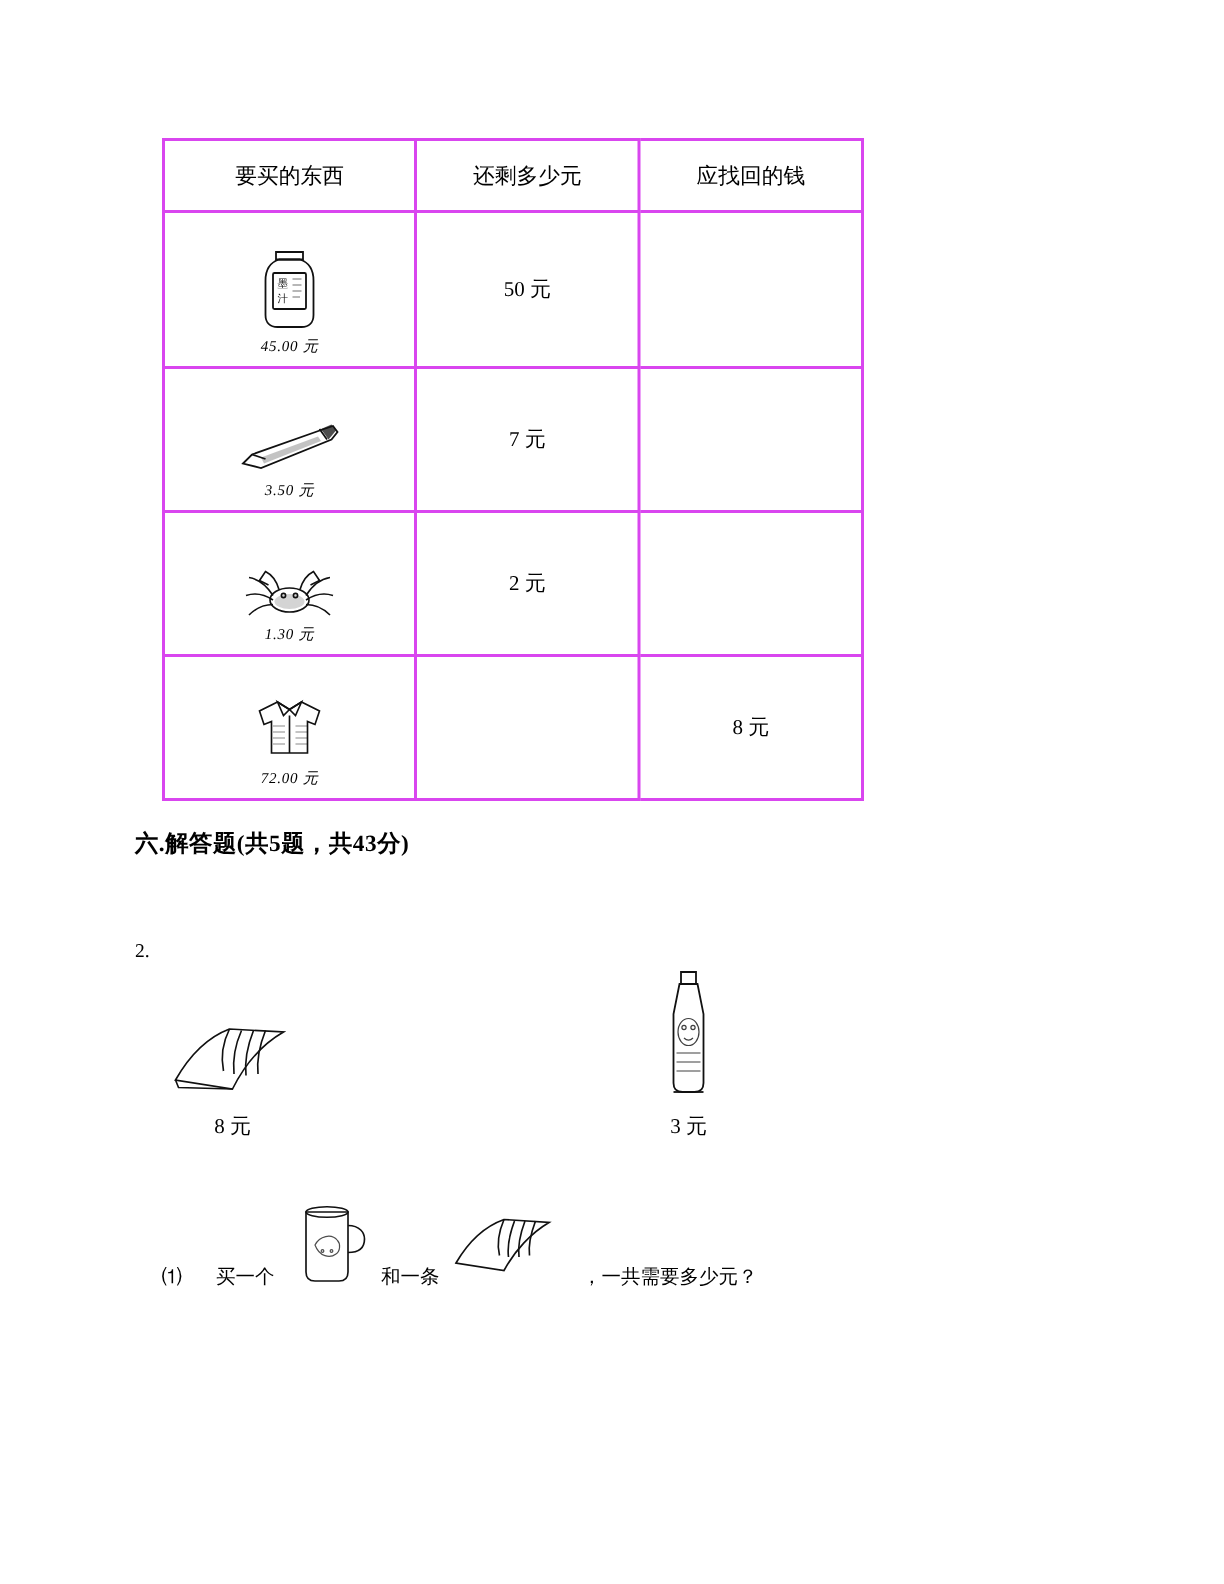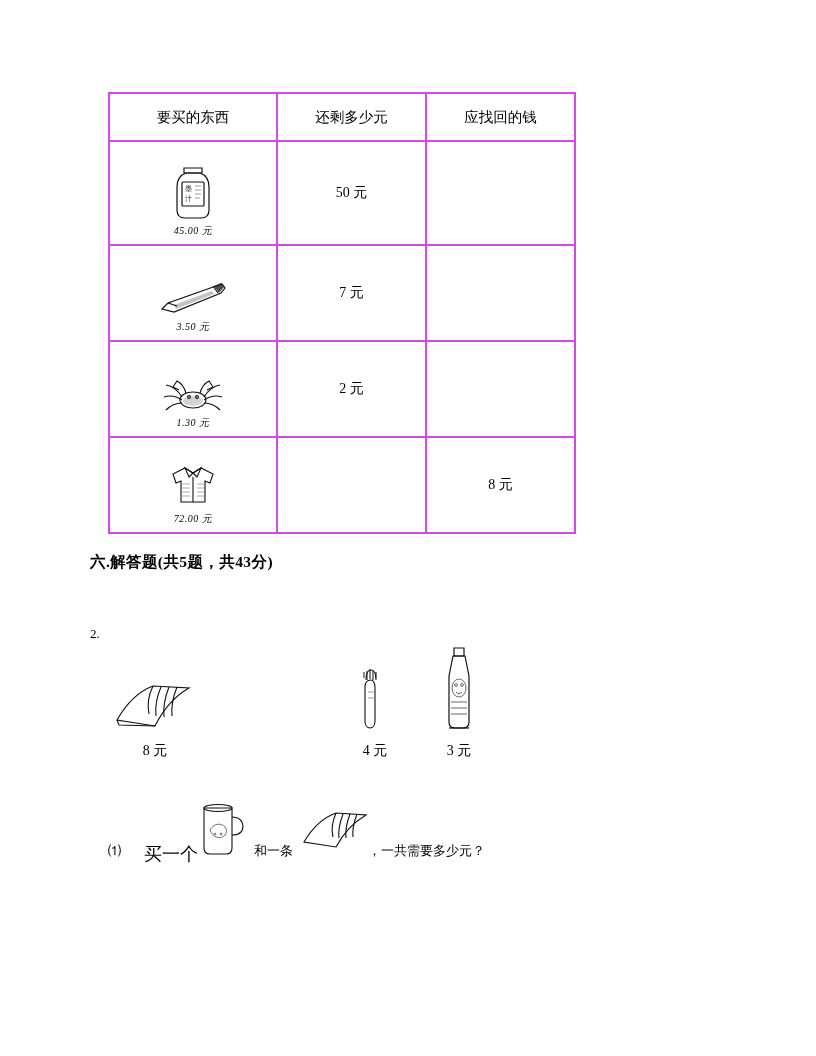--- a/index.html
+++ b/index.html
@@ -140,41 +140,41 @@
   .subq .label {
     position: absolute;
     left: 0;
     top: 42px;
     font-size: 13px;
   }
   .subq .t1 {
     position: absolute;
     left: 36px;
     top: 42px;
-    font-size: 18px;
+    font-size: 13px;
   }
   .subq .cup {
     position: absolute;
     left: 84px;
     top: 0px;
   }
   .subq .t2 {
     position: absolute;
     left: 146px;
     top: 42px;
     font-size: 13px;
   }
   .subq .towel {
     position: absolute;
     left: 190px;
     top: 4px;
   }
   .subq .t3 {
     position: absolute;
-    left: 260px;
+    left: 280px;
     top: 42px;
     font-size: 13px;
   }
   svg { display: block; }
 </style>
 </head>
 <body>
 
 <div class="page">
 
@@ -303,40 +303,20 @@
               <path d="M68 11 C64 21 62 30 63 40"></path>
               <path d="M8 44 l2 5 l36 1 l0 0"></path>
             </g>
           </svg>
         </span>
       </div>
       <div class="price">8 元</div>
     </div>
 
 
-    <div class="pic-cell c2">
-      <div class="pic-holder">
-        <span>
-          <svg width="56" height="80" viewBox="0 0 56 80">
-            <g fill="none" stroke="#111" stroke-width="1.1">
-              <path d="M24 22 c-4 0 -6 3 -6 7 v34 c0 4 2 7 5 7 c3 0 5 -3 5 -7 v-34 c0 -4 -2 -7 -4 -7 z"></path>
-              <path d="M19 22 c0 -6 2 -10 5 -10 c3 0 5 4 5 10"></path>
-            </g>
-            <g stroke="#111" stroke-width="1">
-              <path d="M20 22 v-9 M23 21 v-10 M26 22 v-9"></path>
-              <path d="M17 20 v-6 M29 20 v-6"></path>
-            </g>
-            <g stroke="#111" stroke-width="0.7" opacity="0.6">
-              <path d="M21 34 h6 M21 40 h6"></path>
-            </g>
-          </svg>
-        </span>
-      </div>
-      <div class="price">4 元</div>
-    </div>
 
     <div class="pic-cell c3">
       <div class="pic-holder">
         <span>
           <svg width="58" height="94" viewBox="0 0 58 94">
             <g fill="none" stroke="#111" stroke-width="1.2">
               <path d="M24 4 h10 v8 h-10 z"></path>
               <path d="M23 12 h12 l4 20 v46 c0 4 -2 6 -6 6 h-8 c-4 0 -6 -2 -6 -6 v-46 z"></path>
               <path d="M19 84 h20"></path>
             </g>

